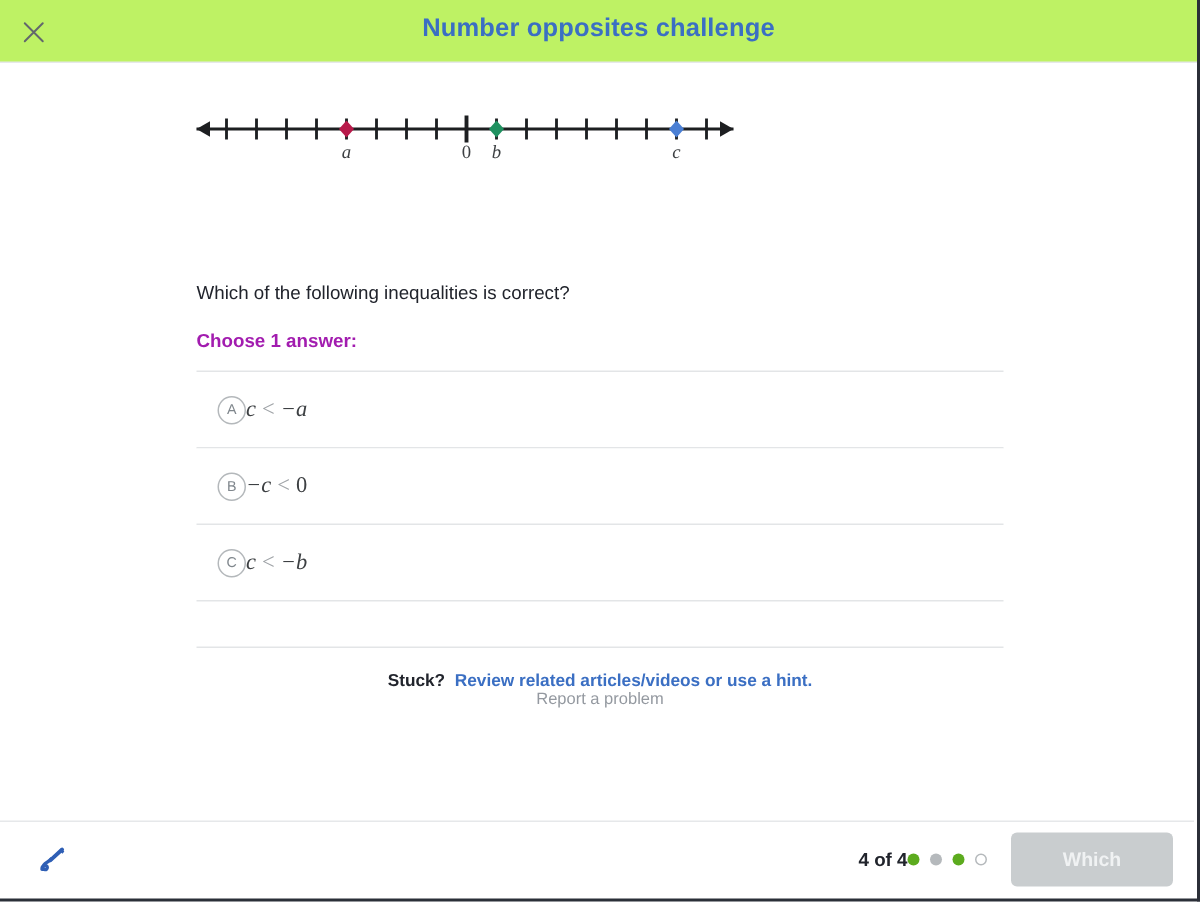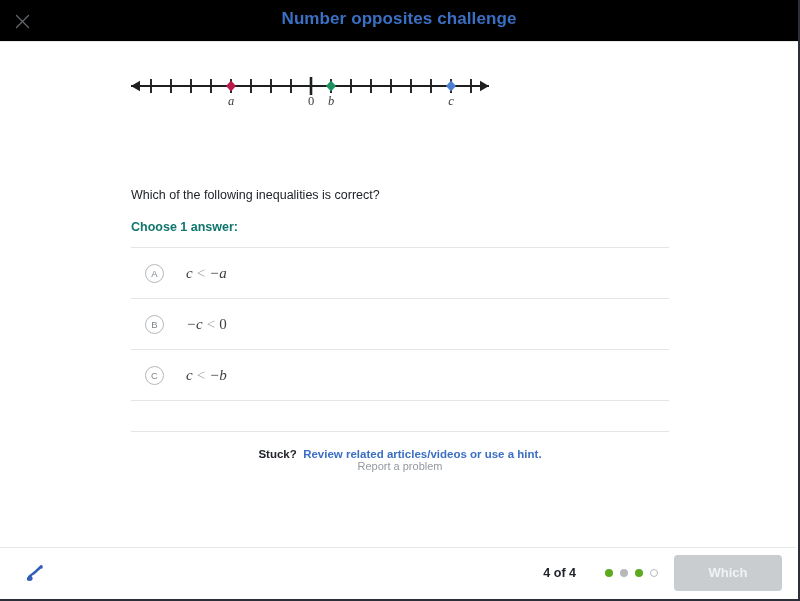--- a/index.html
+++ b/index.html
@@ -23,21 +23,21 @@
     border-bottom: 2px solid #2b2f38;
     background: #ffffff;
     overflow: hidden;
   }
 
   
   .header {
     position: relative;
     height: 41px;
     border-bottom: 1px solid #e6e8ea;
-    background: #000000;
+    background: #bef264;
     padding-left: 32px;
   }
   .close-btn {
     position: absolute;
     left: 9px;
     top: 8px;
     width: 26px;
     height: 26px;
     display: flex;
     align-items: center;
@@ -80,21 +80,21 @@
     font-size: 12.5px;
     color: #21242c;
     line-height: 17px;
   }
   .choose-label {
     position: absolute;
     left: 131px;
     top: 178px;
     font-size: 12.5px;
     font-weight: bold;
-    color: #0f766e;
+    color: #a21caf;
   }
 
   .options {
     position: absolute;
     left: 131px;
     top: 205px;
     width: 538px;
     border-top: 1px solid #e3e5e7;
   }
   .option-row {
@@ -114,21 +114,20 @@
     border-radius: 50%;
     display: flex;
     align-items: center;
     justify-content: center;
     font-size: 9.5px;
     color: #7f868c;
     flex: 0 0 auto;
     box-sizing: border-box;
   }
   .opt-math {
-    margin-left: 22px;
     font-family: "Liberation Serif", serif;
     font-size: 15px;
     color: #3d4043;
     white-space: pre;
   }
   .opt-math i { font-style: italic; }
   .opt-math .rel { color: #9fa3a7; padding: 0 4px; }
 
   .spacer-row {
     height: 30px;
@@ -186,21 +185,21 @@
     border-radius: 4px;
   }
   .footer-right {
     display: flex;
     align-items: center;
     gap: 16px;
   }
   .progress {
     display: flex;
     align-items: center;
-    gap: 29px;
+    gap: 0;
   }
   .progress-count {
     font-size: 12.5px;
     color: #21242c;
     font-weight: bold;
   }
   .dots { display: flex; align-items: center; gap: 7px; }
   .dot {
     width: 8px;
     height: 8px;

